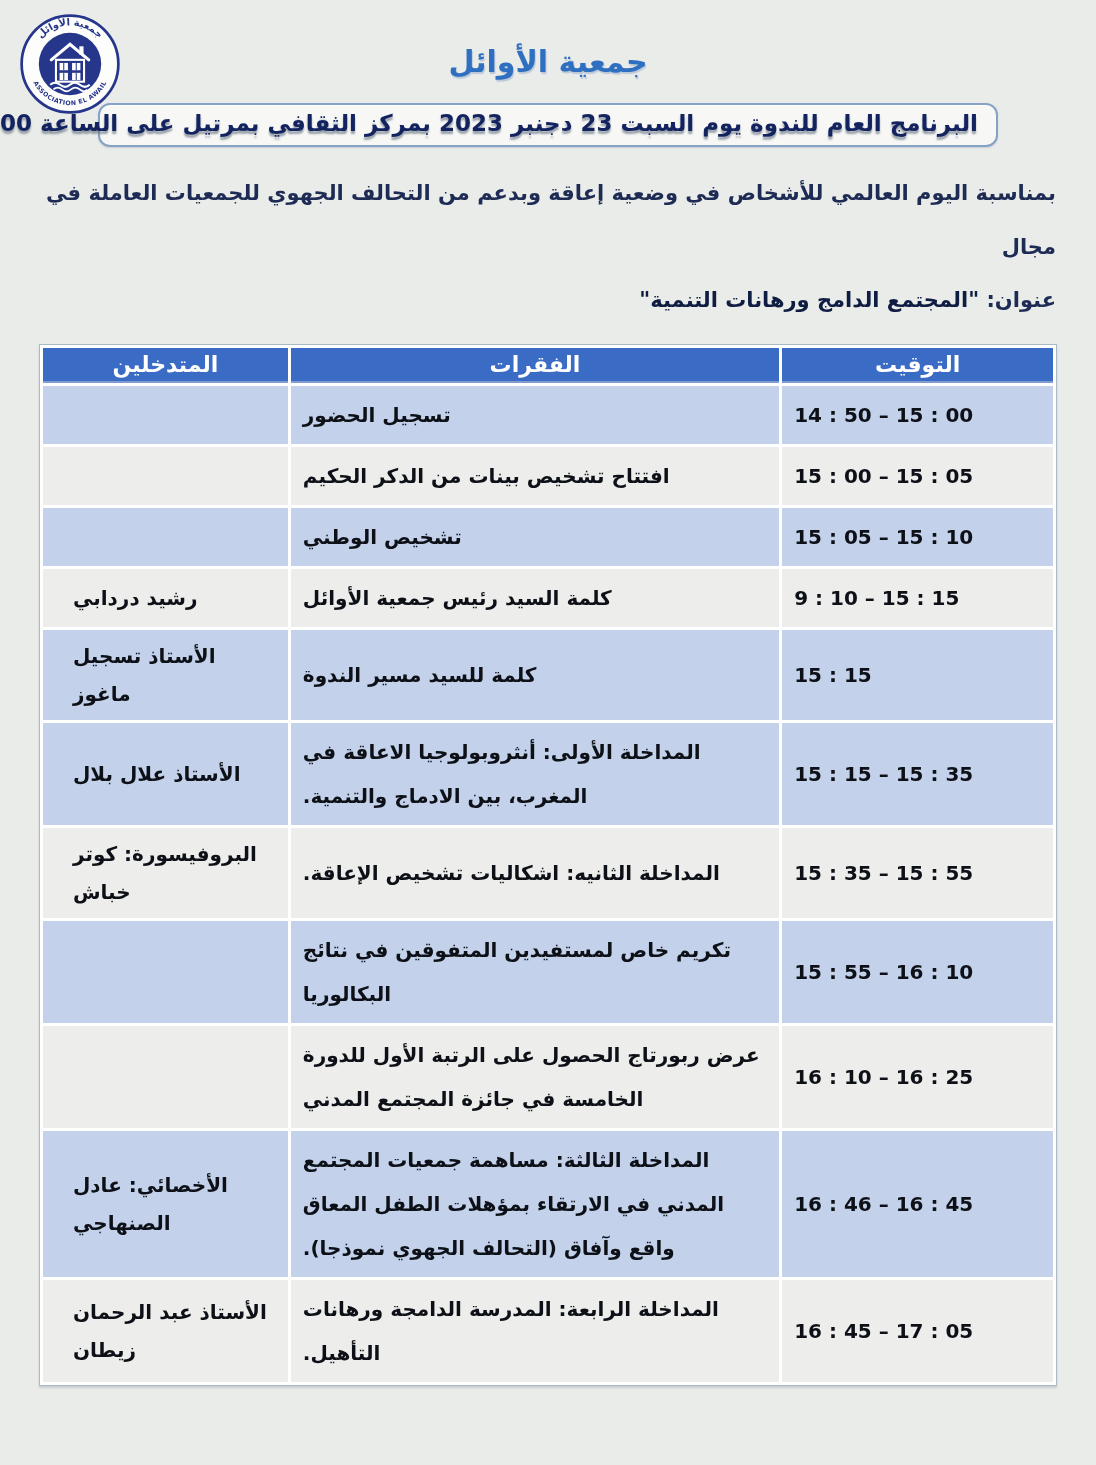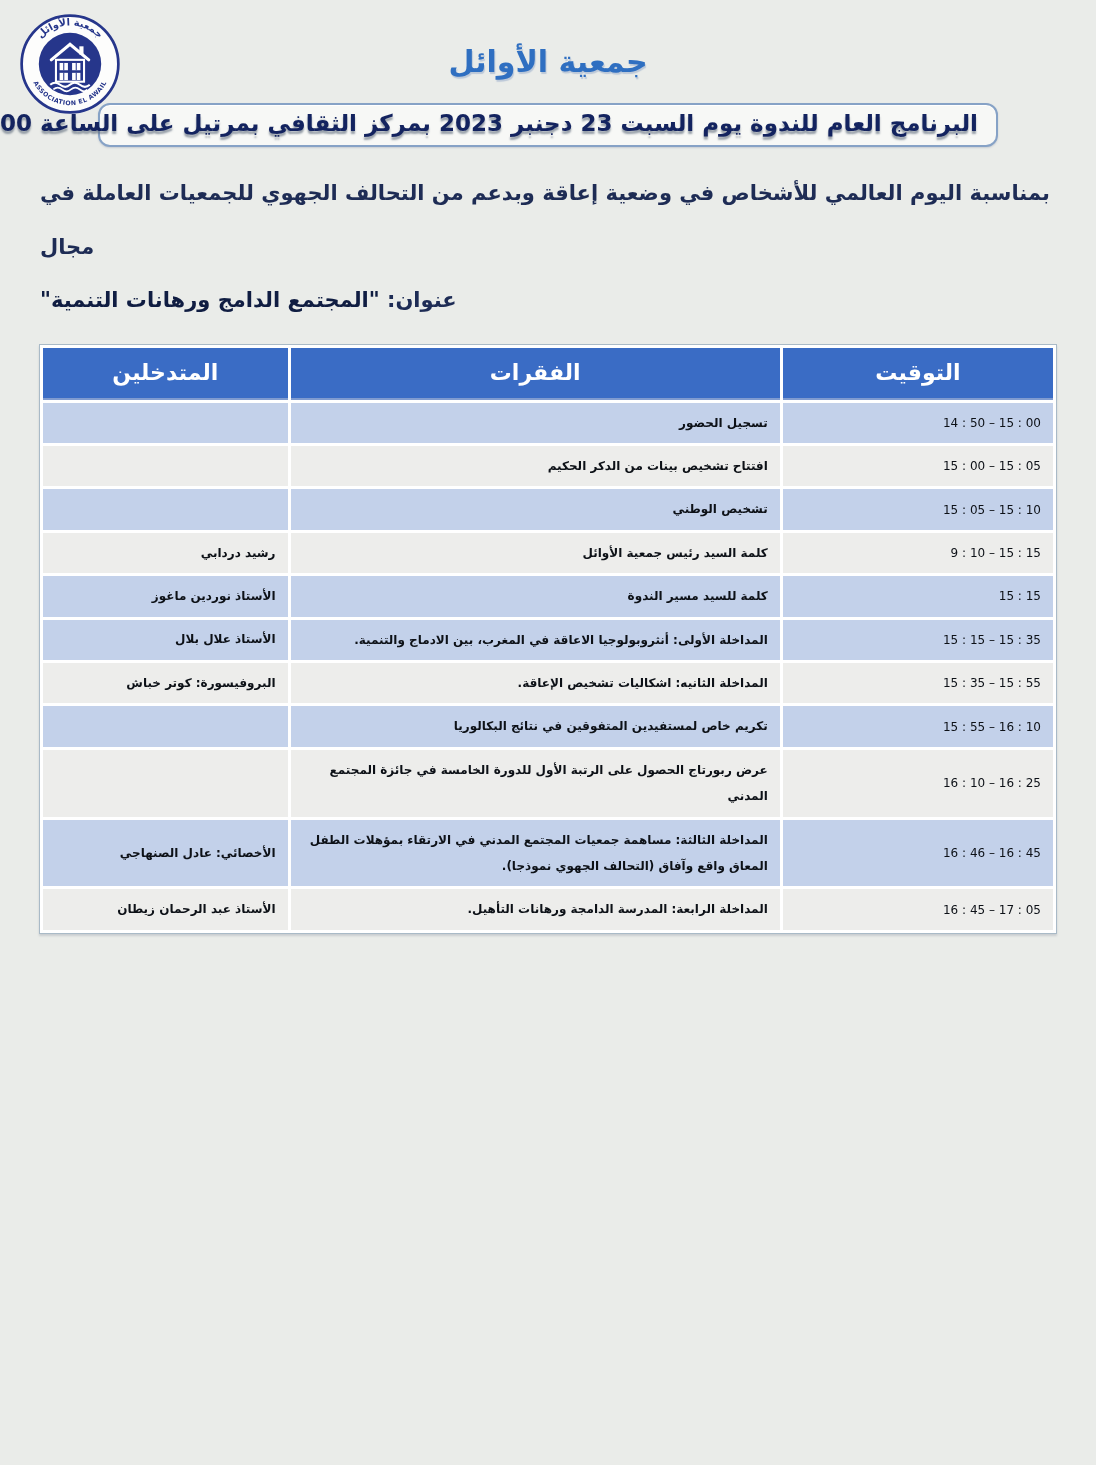--- a/index.html
+++ b/index.html
@@ -20,41 +20,41 @@
   .heading-box{
     width:fit-content;max-width:900px;margin:24px auto 0;
     border:2px solid #86a2c6;border-radius:12px;background:#f7f8f6;
     padding:5px 18px 9px;box-shadow:0 1px 2px #c7ccd2, inset 0 1px 0 #ffffff;
   }
   .heading-box .heading-text{
     display:block;font-size:23px;font-weight:bold;color:#13235f;
     text-shadow:0 3px 2px rgba(100,112,128,.65);white-space:nowrap;
   }
   .intro{
-    text-align:left;margin:20px 40px 0;font-size:21px;font-weight:600;
+    text-align:right;margin:20px 40px 0;font-size:21px;font-weight:600;
     color:#1e2c55;line-height:2.55;
   }
   .intro p{margin:0;}
   .intro .pre{white-space:pre-wrap;}
   .intro .bold-title{font-weight:800;color:#101d42;}
   table.program{
     width:1018px;margin:16px auto 0;border-collapse:separate;border-spacing:3px;
     background:#ffffff;border:1px solid #a9bac7;box-shadow:0 2px 2px #c9cdd0;
   }
   th{
-    background:var(--header-blue);color:#fff;font-size:22px;font-weight:700;height:52px;
+    background:var(--header-blue);color:#fff;font-size:22px;font-weight:700;height:35px;
     border-bottom:2px solid #7f9bd0;
   }
   td{
-    text-align:right;vertical-align:middle;font-size:12px;color:#0d1117;
+    text-align:left;vertical-align:middle;font-size:20px;color:#0d1117;
     padding:7px 12px;height:40px;
   }
   tr.blue td{background:var(--row-blue);}
   tr.light td{background:var(--row-light);}
-  td.time{font-weight:400;direction:ltr;white-space:nowrap;}
+  td.time{font-weight:700;direction:ltr;white-space:nowrap;}
   td.seg{font-weight:700;line-height:2.2;}
   td.speaker{font-weight:600;line-height:1.9;padding-left:30px;}
 </style>
 </head>
 <body>
 
 <h1 class="page-title">جمعية الأوائل</h1>
 
 <div class="logo-wrap">
   <svg viewBox="0 0 100 100" width="104" height="104">
@@ -126,21 +126,21 @@
         <td class="speaker"></td>
       </tr>
       <tr class="light">
         <td class="time">9 : 10 – 15 : 15</td>
         <td class="seg">كلمة السيد رئيس جمعية الأوائل</td>
         <td class="speaker">رشيد دردابي</td>
       </tr>
       <tr class="blue">
         <td class="time">15 : 15</td>
         <td class="seg">كلمة للسيد مسير الندوة</td>
-        <td class="speaker">الأستاذ نوردين ماغوز</td>
+        <td class="speaker">الأستاذ تسجيل ماغوز</td>
       </tr>
       <tr class="blue">
         <td class="time">15 : 15 – 15 : 35</td>
         <td class="seg">المداخلة الأولى: أنثروبولوجيا الاعاقة في المغرب، بين الادماج والتنمية.</td>
         <td class="speaker">الأستاذ علال بلال</td>
       </tr>
       <tr class="light">
         <td class="time">15 : 35 – 15 : 55</td>
         <td class="seg">المداخلة الثانيه: اشكاليات تشخيص الإعاقة.</td>
         <td class="speaker">البروفيسورة: كوتر خباش</td>

